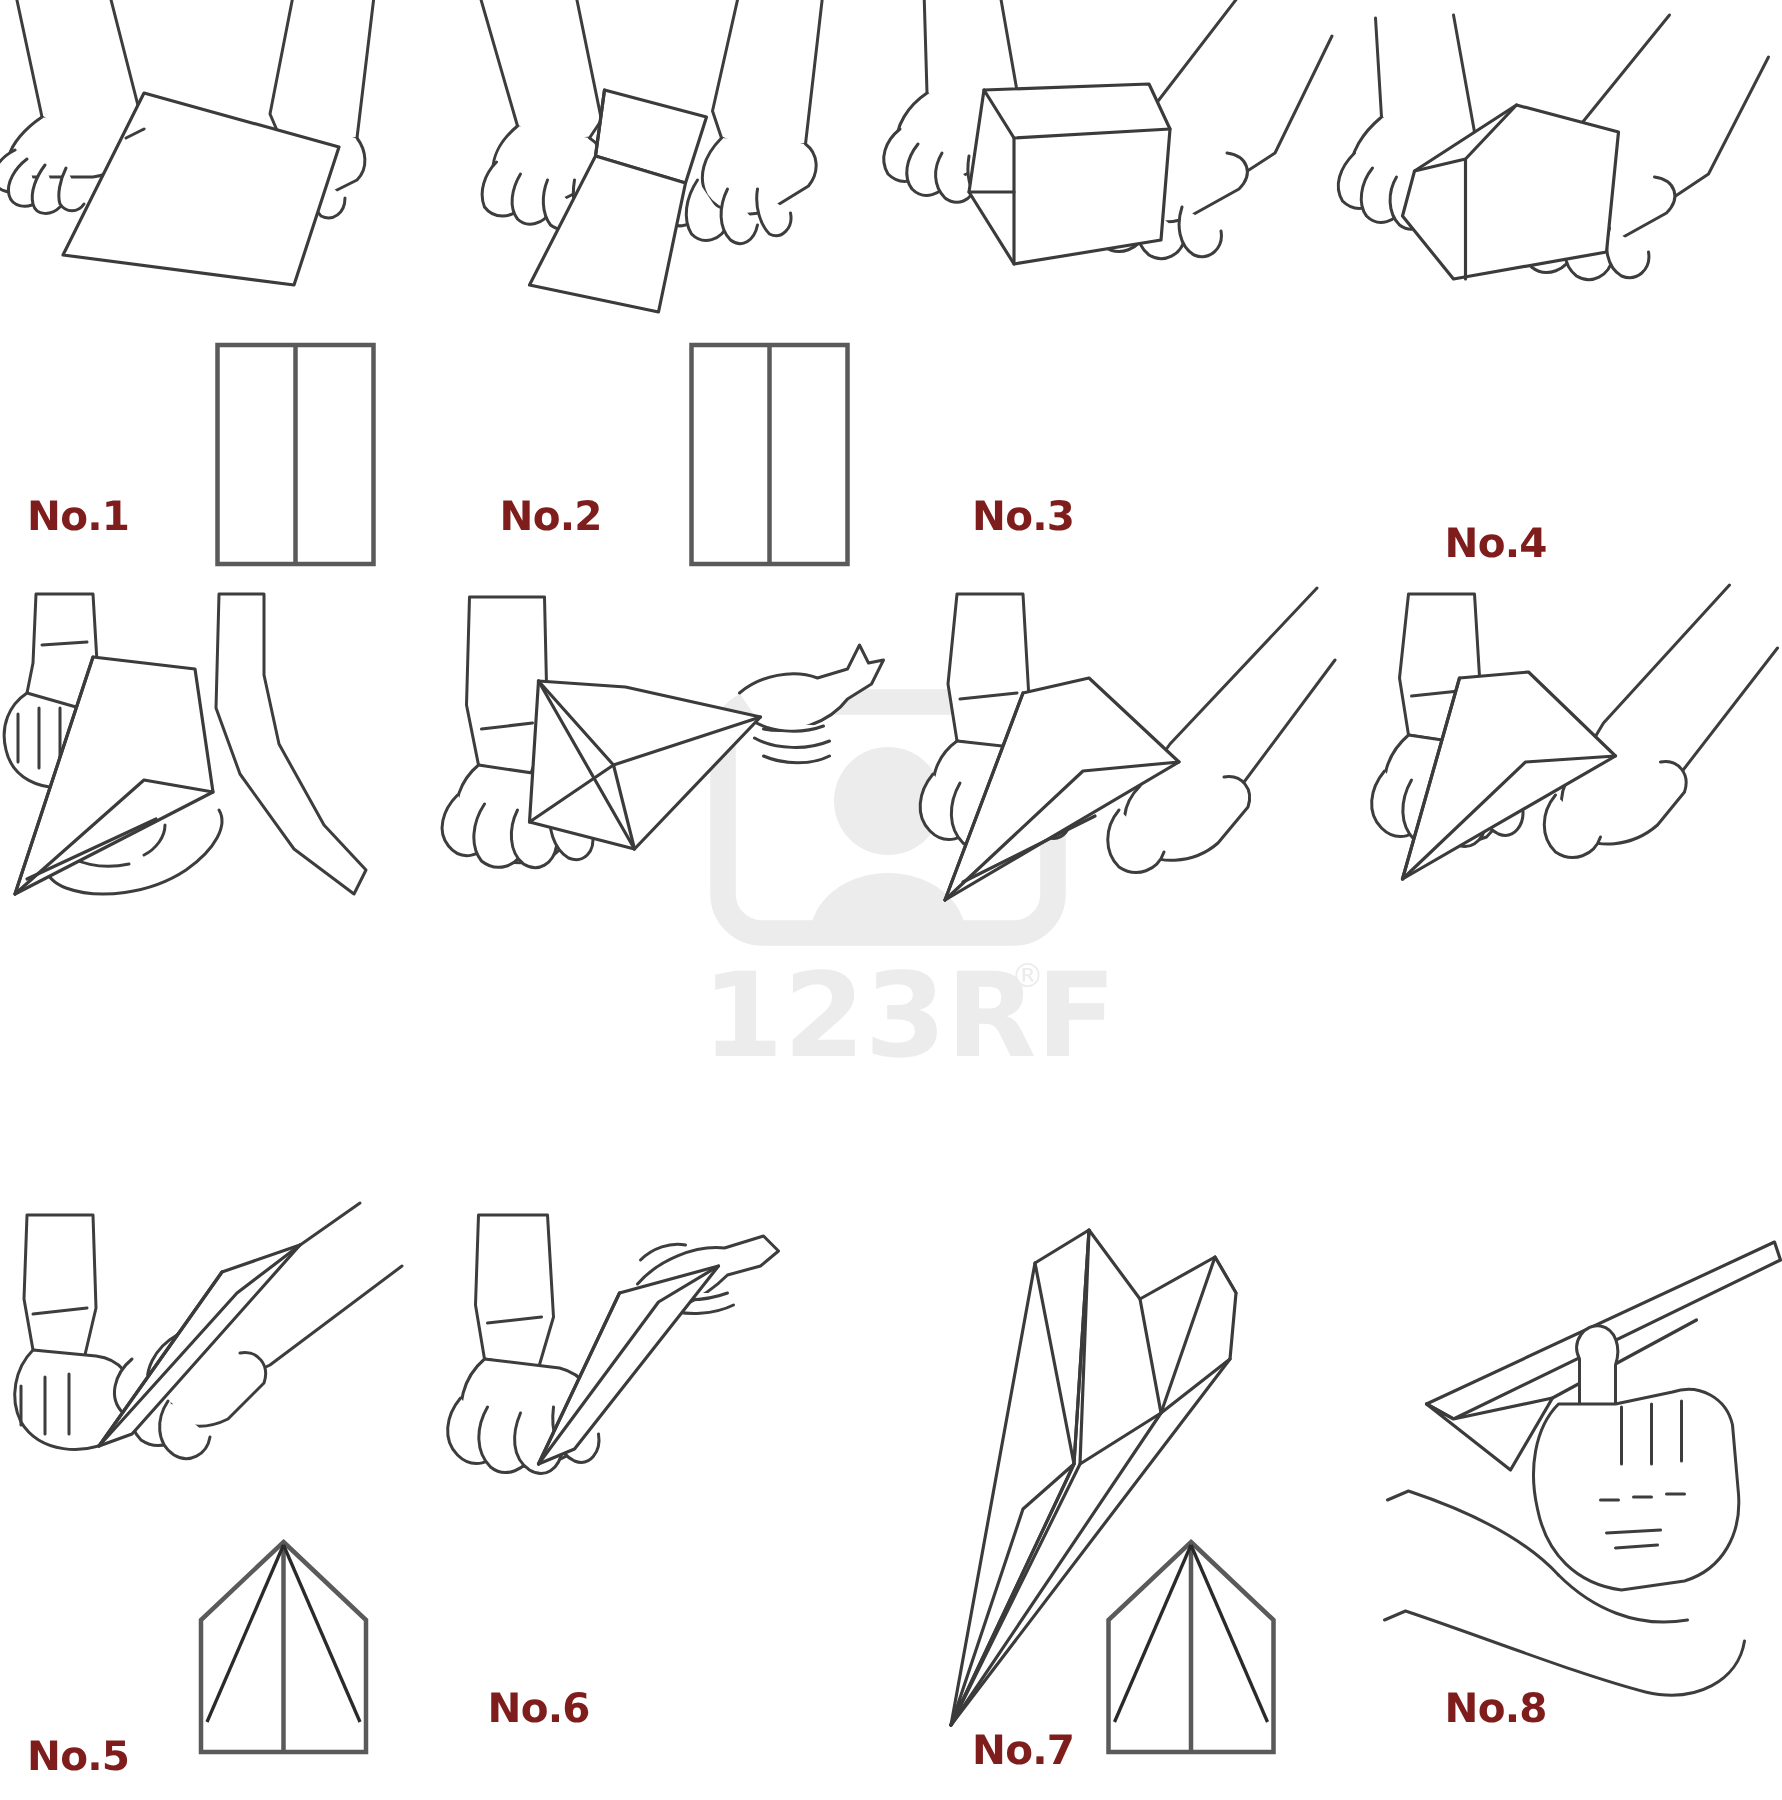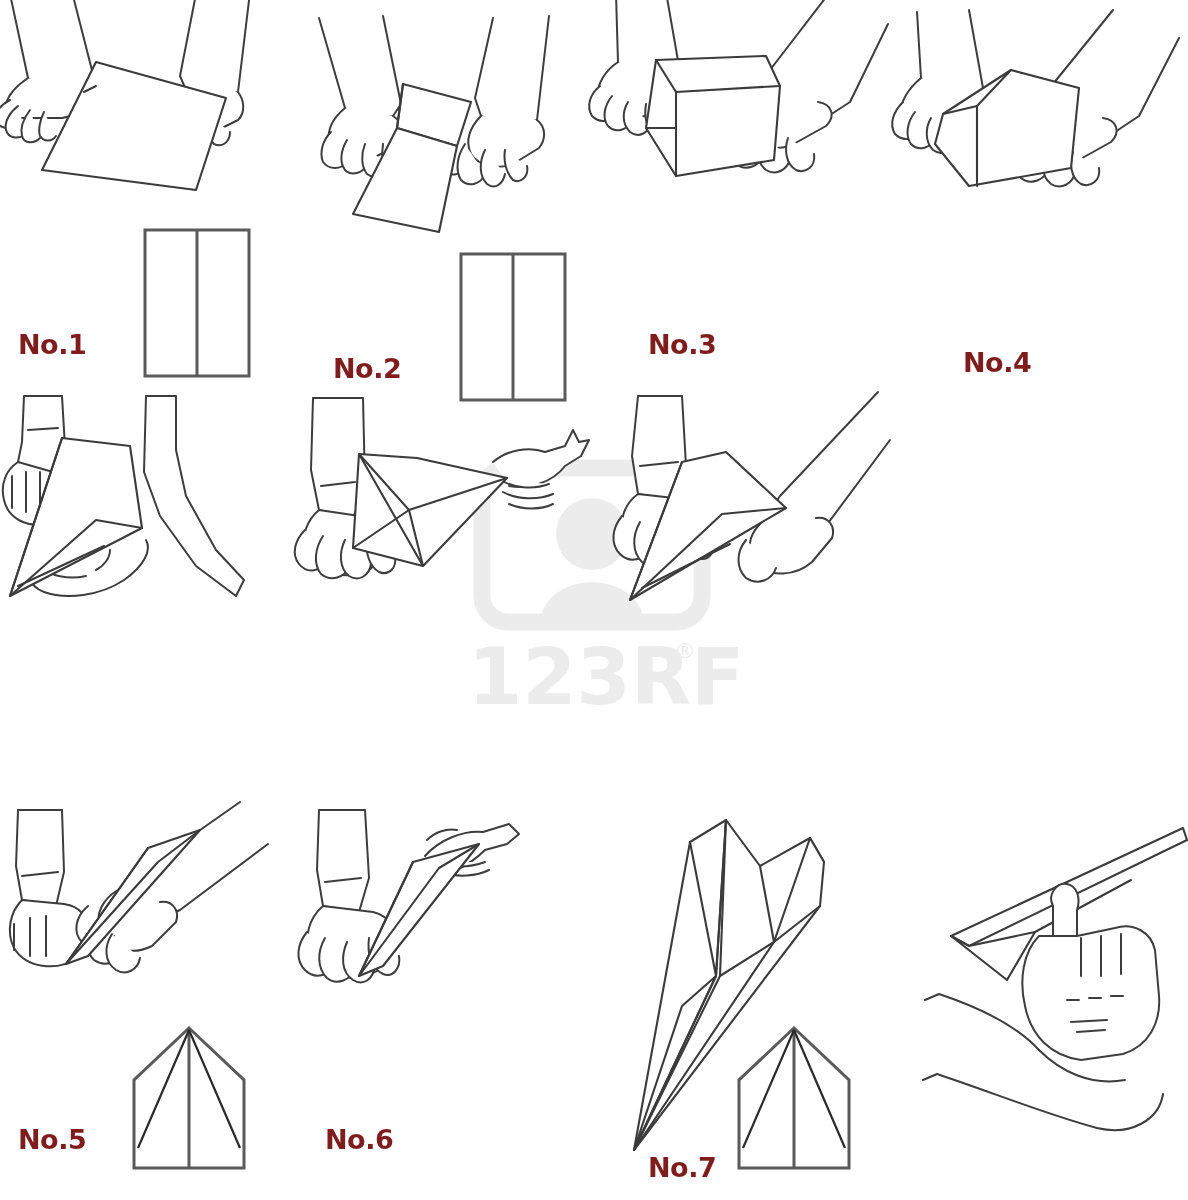--- a/index.html
+++ b/index.html
@@ -114,21 +114,21 @@
     </div>
     <div class="step-diagram" style="left:143px; top:228px;">
       <svg width="110" height="152" viewBox="0 0 110 152">
         <rect class="dgm" x="2" y="2" width="104" height="146"></rect>
         <line class="dgm-crease" x1="54" y1="2" x2="54" y2="148"></line>
       </svg>
     </div>
     <div class="step-label" style="left:18px; top:331px;">No.1</div>
   </div>
 
-  <div class="step" style="left:297px; top:0px; width:297px; height:390px;margin-top:24px;">
+  <div class="step" style="left:297px; top:0px; width:297px; height:390px;">
     <div class="step-art">
       <svg width="297" height="230" viewBox="0 0 297 230">
         <g class="ink-hand">
 
           <path d="M22 -6 L48 84 L62 96 L96 92 L104 80 L86 -8"></path>
 
           <path d="M48 84 C36 94 30 106 32 118 C36 130 52 138 72 136 L100 122 C108 112 106 98 96 92"></path>
           <path d="M34 108 C26 116 22 128 26 138 C32 146 44 146 50 138"></path>
           <path d="M50 116 C44 126 42 138 48 146 C54 152 66 150 70 140"></path>
           <path d="M68 120 C64 130 64 142 70 150 C78 156 88 152 90 142"></path>
@@ -251,21 +251,21 @@
       </svg>
     </div>
     <div class="step-diagram" style="left:128px; top:634px;">
       <svg width="122" height="148" viewBox="0 0 122 148">
         <path class="dgm" d="M61 4 L116 56 L116 144 L6 144 L6 56 Z"></path>
         <line class="dgm-crease" x1="61" y1="4" x2="61" y2="144"></line>
         <line class="dgm-fold" x1="61" y1="6" x2="10" y2="124"></line>
         <line class="dgm-fold" x1="61" y1="6" x2="112" y2="124"></line>
       </svg>
     </div>
-    <div class="step-label" style="left:18px; top:736px;">No.5</div>
+    <div class="step-label" style="left:18px; top:768px;">No.5</div>
   </div>
 
   <div class="step" style="left:297px; top:390px; width:297px; height:400px;">
     <div class="step-art">
       <svg width="297" height="250" viewBox="0 0 297 250">
         <g class="ink-hand">
 
           <path d="M16 8 L14 80 L22 120 L56 128 L68 96 L66 8 Z" fill="#ffffff"></path>
           <path d="M24 96 L58 92"></path>
           <path d="M22 120 C10 130 4 146 8 162 C16 182 44 190 70 182 L92 162 C98 148 92 132 76 128 Z" fill="#ffffff"></path>
@@ -323,20 +323,48 @@
           <path d="M36 210 L128 124 L192 118"></path>
           <path d="M36 210 L88 72"></path>
           <path d="M48 198 L136 154"></path>
         </g>
       </svg>
     </div>
 
     <div class="step-label" style="left:54px; top:764px;">No.7</div>
   </div>
 
+  <div class="step" style="left:891px; top:390px; width:297px; height:400px;">
+    <div class="step-art">
+      <svg width="297" height="250" viewBox="0 0 297 250">
+        <g class="ink-hand">
+
+          <path d="M48 6 L42 62 L48 100 L86 106 L96 72 L92 6 Z" fill="#ffffff"></path>
+          <path d="M50 74 L88 70"></path>
+          <path d="M48 100 C34 112 28 130 34 148 C44 170 74 178 100 168 L120 146 C126 130 118 114 102 108 Z" fill="#ffffff"></path>
+          <path d="M32 124 C22 136 20 152 30 162 C40 172 54 168 60 156"></path>
+          <path d="M50 130 C42 144 42 160 52 170 C62 178 76 172 80 160"></path>
+          <path d="M72 134 C66 148 66 164 78 172 C88 178 98 172 100 158"></path>
+          <path d="M94 130 C92 146 96 160 108 166 C118 170 126 160 124 148"></path>
+
+          <path d="M262 0 L178 92 L160 122 L172 144 L212 148 L294 42"></path>
+          <path d="M160 122 C148 134 146 152 158 164 C172 178 198 174 214 160 L232 138 C236 126 228 116 216 118"></path>
+          <path d="M146 140 C136 152 136 168 146 178 C158 186 172 180 176 168"></path>
+        </g>
+
+        <g class="ink">
+          <path d="M82 62 L128 58 L186 114 L44 196 Z" fill="#ffffff"></path>
+          <path d="M44 196 L126 118 L186 114"></path>
+          <path d="M44 196 L82 62"></path>
+        </g>
+      </svg>
+    </div>
+
+    <div class="step-label" style="left:72px; top:736px;">No.8</div>
+  </div>
 
   <div class="step" style="left:0px; top:800px; width:297px; height:400px;">
     <div class="step-art">
       <svg width="297" height="230" viewBox="0 0 297 230">
         <g class="ink-hand">
 
           <path d="M18 10 L16 66 L22 100 L56 106 L64 72 L62 10 Z" fill="#ffffff"></path>
           <path d="M22 76 L58 72"></path>
           <path d="M22 100 C10 112 6 132 14 148 C26 168 56 172 78 158 L88 134 C90 118 80 106 64 104 Z" fill="#ffffff"></path>
           <path d="M14 124 L14 150"></path>

